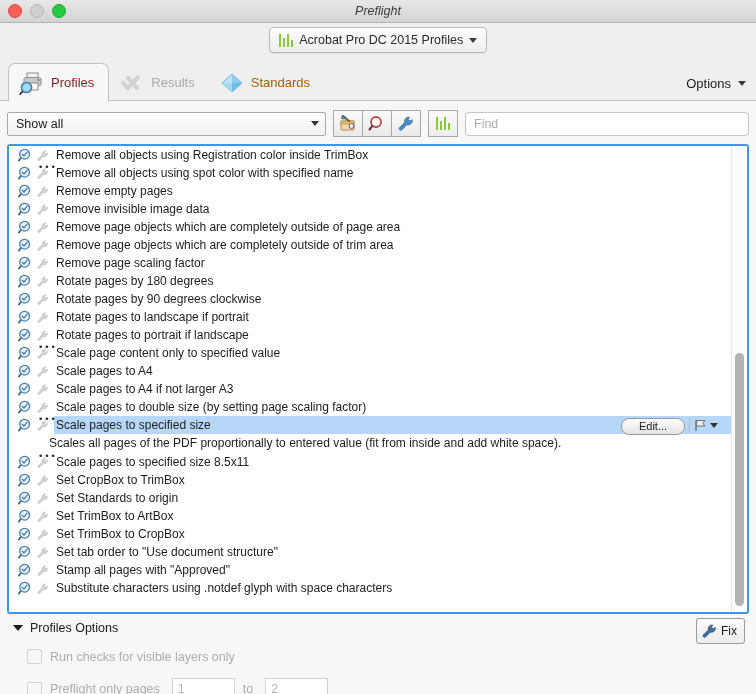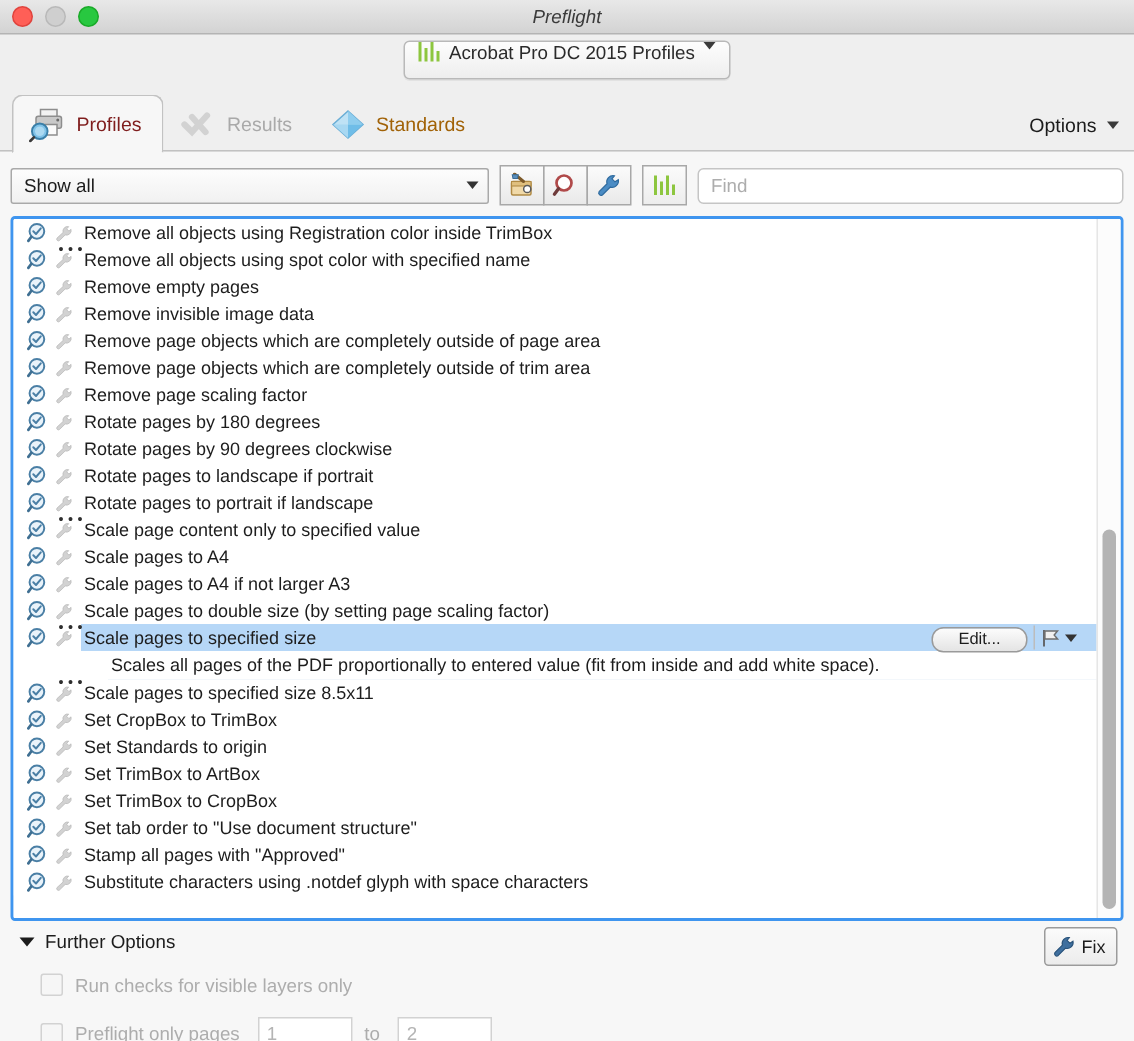--- a/index.html
+++ b/index.html
@@ -40,21 +40,21 @@
   }
 
   
   .topstrip {
     height: 34px;
     background: #efefef;
     display: flex; align-items: center; justify-content: center;
     flex: 0 0 auto;
   }
   .profile-popup {
-    display: inline-flex; gap: 6px;
+    display: inline-flex; align-items: center; gap: 6px;
     height: 24px; padding: 0 9px;
     background: linear-gradient(to bottom,#fdfdfd,#eeeeee);
     border: 1px solid #b9b9b9;
     border-radius: 4px;
     font-size: 12.5px; color: #2b2b2b;
     box-shadow: 0 1px 0 rgba(0,0,0,0.05);
   }
   .bars-icon { display: inline-flex; align-items: flex-end; gap: 1.5px; height: 13px; }
   .bars-icon i { display: block; width: 2.5px; background: #8dc63f; }
   .bars-icon i:nth-child(1){ height: 13px; }
@@ -190,21 +190,21 @@
     font-family: "DejaVu Sans", sans-serif;
   }
   .row-label {
     flex: 1 1 auto; height: 18px; line-height: 18px;
     padding-left: 2px; white-space: nowrap; overflow: hidden;
   }
   .desc-row {
     height: 19px;
     display: flex; align-items: center;
     font-size: 12px; color: #1d1d1d;
-    padding-left: 63px;
+    padding-left: 38px;
     background: #fff;
   }
   .desc-inner {
     flex: 1 1 auto; height: 19px; line-height: 19px;
     border-top: 1px solid #cfe0f0;
     border-bottom: 1px solid #cfe0f0;
     padding-left: 2px;
     white-space: nowrap;
   }
   .edit-btn {
@@ -732,21 +732,21 @@
           </div>
         </div>
       <div class="vscroll">
         <div class="vthumb"></div>
       </div>
     </div>
 
     <div class="further">
       <div class="further-head">
         <span class="tri-down"></span>
-        <span>Further Options</span>
+        <span>Profiles Options</span>
       </div>
 
       <div class="fix-btn">
         <svg width="17" height="16" viewBox="0 0 18 17">
           <path d="M12.6 2.2 a4.2 4.2 0 0 0 -4.9 5.3 L2.4 12.8 a1.6 1.6 0 0 0 2.2 2.2 l5.3 -5.3 a4.2 4.2 0 0 0 5.3 -4.9 L13 6.2 l-2 -2 Z" fill="#3f6f9e" stroke="#2a537a" stroke-width="0.8"></path>
         </svg>
         <span>Fix</span>
       </div>
 
       <div class="opt-row">

